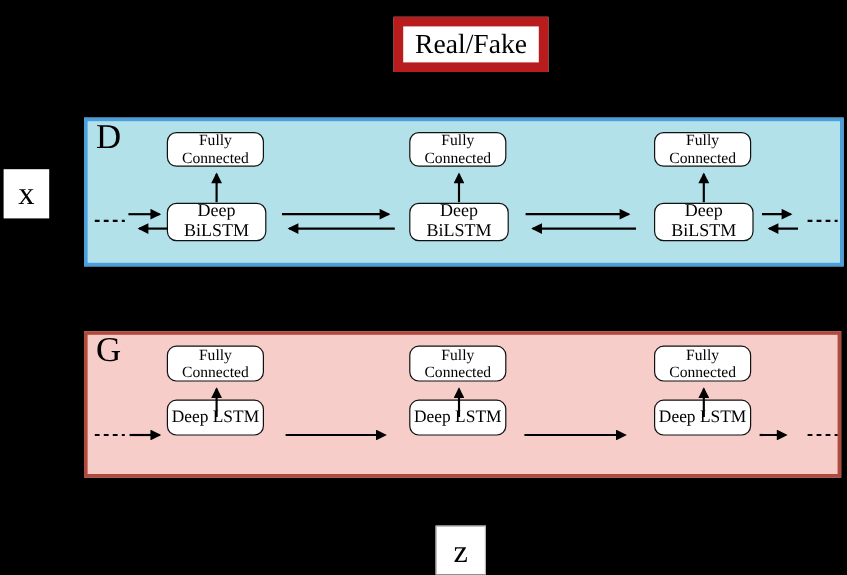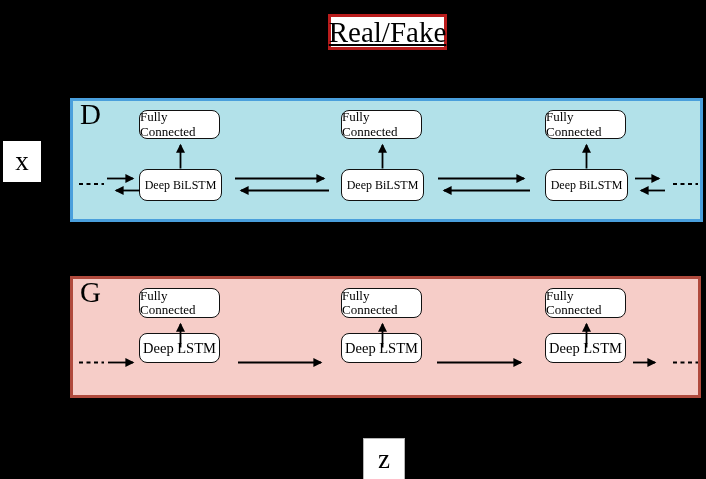--- a/index.html
+++ b/index.html
@@ -3,33 +3,33 @@
 <meta charset="utf-8">
 <style>
   html,body{margin:0;padding:0;background:#000;}
   #stage{
     position:relative;width:706px;height:479px;background:var(--background,#000);
     font-family:"Liberation Serif","DejaVu Serif",serif;color:#000;overflow:hidden;
   }
   .whitebox{
     position:absolute;background:#fff;display:flex;align-items:center;justify-content:center;
   }
-  #realfake{left:328px;top:14px;width:113px;height:30px;border:3px solid #b91c1c;font-size:29px;text-decoration:underline;}
+  #realfake{left:328px;top:14px;width:113px;height:30px;border:8px solid #b91c1c;font-size:23px;}
   #xbox{left:3px;top:141px;width:38px;height:41px;font-size:27px;}
   #zbox{left:363px;top:438px;width:40px;height:41px;border:1px solid #b5b5b5;font-size:27px;}
   .panel{position:absolute;left:70px;}
   #dpanel{top:98px;width:627px;height:118px;background:var(--d_fill,#b2e1e9);border:3px solid var(--d_border,#4a9fdc);}
   #gpanel{top:276px;width:625px;height:116px;background:var(--g_fill,#f6cdc8);border:3px solid var(--g_border,#b04a3d);}
   .panel-label{position:absolute;left:7px;top:-3px;font-size:29px;}
   .node{
     position:absolute;box-sizing:border-box;background:#fff;border:1.6px solid #111;border-radius:8px;
-    display:flex;align-items:center;justify-content:center;
+    display:flex;align-items:center;justify-content:center;text-align:center;
   }
   .fc{top:9px;width:81px;height:29px;font-size:13px;line-height:1.1;}
-  #dpanel .rnn{top:68px;width:83px;height:32px;font-size:12px;}
+  #dpanel .rnn{top:68px;width:83px;height:32px;font-size:15px;}
   #gpanel .fc{width:81px;height:30px;}
   #gpanel .rnn{top:54px;width:81px;height:30px;font-size:14.5px;}
   .c1{left:66px;} .c2{left:268px;} .c3{left:472px;}
   #arrows{position:absolute;left:0;top:0;pointer-events:none;}
   #arrows line{stroke:#000;stroke-width:1.8;}
   #arrows line.dash{stroke-dasharray:4 3.5;}
 </style>
 </head>
 <body>
 

